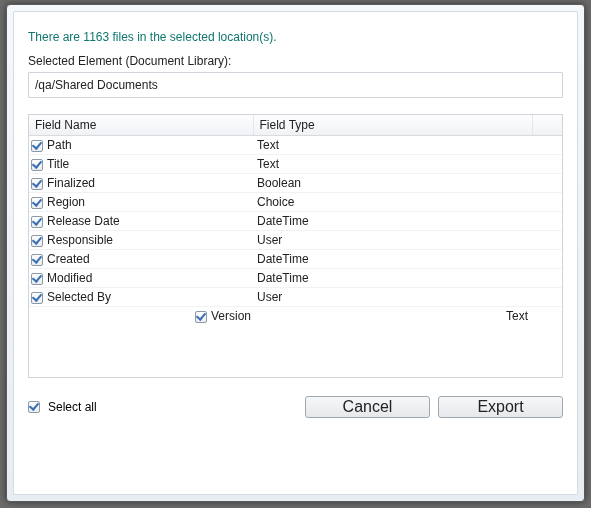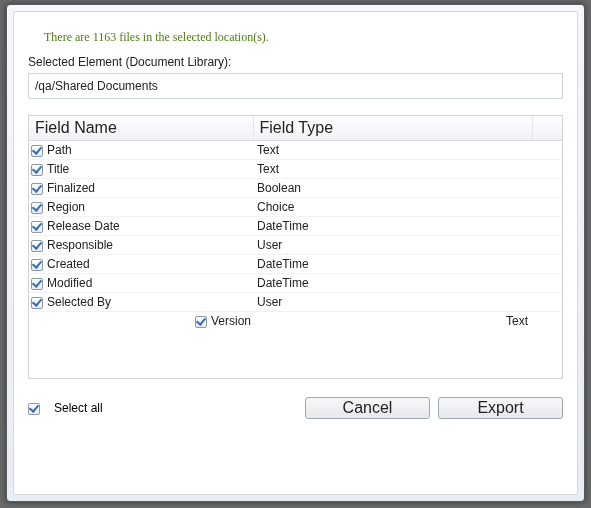--- a/index.html
+++ b/index.html
@@ -52,23 +52,22 @@
     flex: 1;
     margin: 6px;
     padding: 12px 14px 10px 14px;
     background: #fff;
     border: 1px solid #d7dbe0;
     border-radius: 2px;
     display: flex;
     flex-direction: column;
   }
   .info-line {
-    margin: 6px 0 10px 16px;
-    color: #4d7c0f;
-    font-family: Liberation Serif, serif;
+    margin: 6px 0 10px 0;
+    color: #0f766e;
   }
   .label-line {
     margin-bottom: 4px;
     color: #222;
   }
   .path-box {
     border: 1px solid #cfd4da;
     background: #fff;
     padding: 5px 6px;
     color: #222;
@@ -82,21 +81,21 @@
     overflow: hidden;
   }
   table {
     width: 100%;
     border-collapse: collapse;
     table-layout: fixed;
   }
   thead th {
     text-align: left;
     font-weight: normal;
-    font-size: 16px;
+    font-size: 12px;
     padding: 3px 6px;
     background: linear-gradient(#fdfdfe, #f0f2f5);
     border-bottom: 1px solid #d7dbe0;
     border-right: 1px solid #e4e7ea;
     color: #222;
     height: 20px;
   }
   thead th:last-child { border-right: none; }
   tbody td {
     padding: 2px 4px;
@@ -128,22 +127,22 @@
   .col-type { }
   .col-tail { width: 30px; }
   .footer {
     display: flex;
     align-items: center;
     padding-top: 18px;
     gap: 8px;
   }
   .select-all {
     display: flex;
-    align-items: flex-end;
-    gap: 14px;
+    align-items: center;
+    gap: 8px;
     flex: 1;
   }
   .btn {
     width: 125px;
     height: 22px;
     background: linear-gradient(#f6f7f8, #e6e9ec);
     border: 1px solid #9fa7af;
     border-radius: 3px;
     font-family: inherit;
     font-size: 16px;

